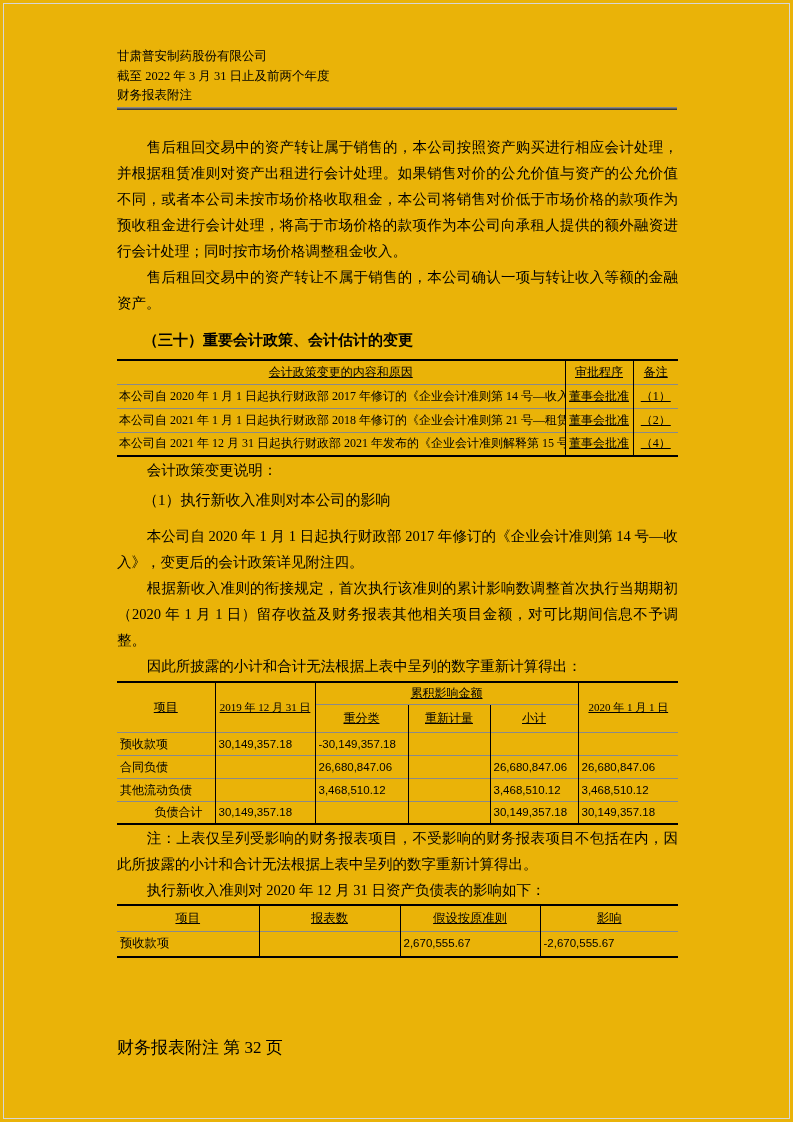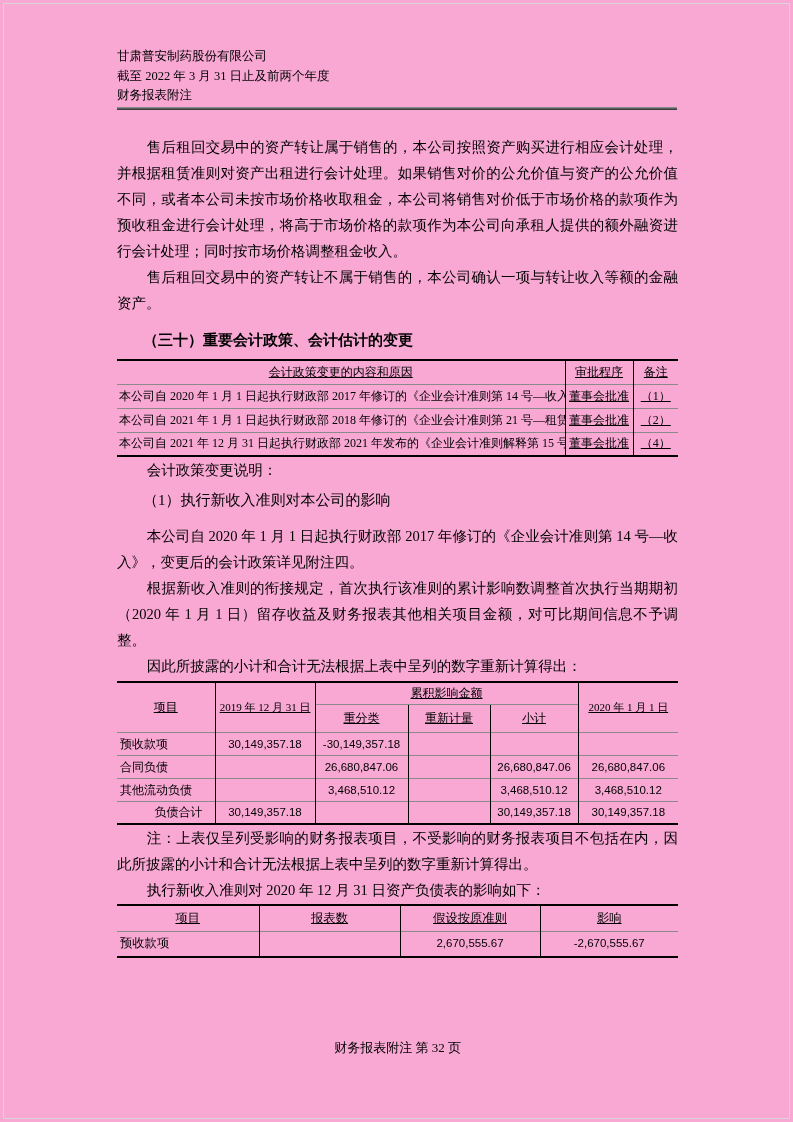--- a/index.html
+++ b/index.html
@@ -1,16 +1,16 @@
 <!DOCTYPE html>
 <html><head>
 <meta charset="utf-8">
 <style>
   html,body{margin:0;padding:0;background:#fff;}
-  .page{position:relative;width:793px;height:1122px;background:#f9a8d4;overflow:hidden;
+  .page{position:relative;width:793px;height:1122px;background:#eab308;overflow:hidden;
         font-family:"Liberation Serif","DejaVu Serif",serif;color:#000;}
   .page-frame{position:absolute;left:3px;top:3px;right:3px;bottom:3px;
         border:1px solid #d6d6d6;pointer-events:none;}
   .doc-header{position:absolute;left:117px;top:47px;width:561px;
         font-size:12.5px;line-height:19.5px;}
   .doc-header div{white-space:nowrap;}
   .header-rule{position:absolute;left:117px;top:107px;width:560px;height:3px;
         background:linear-gradient(to bottom,#9a9a9a,#262626);}
   .body{position:absolute;left:117px;top:134px;width:561px;
         font-size:14.5px;line-height:26px;text-align:justify;}
@@ -30,38 +30,38 @@
   .mt-p7{margin-top:2px;}
 
   table.tbl{width:100%;border-collapse:collapse;table-layout:fixed;
         border-top:2px solid #000;border-bottom:2px solid #000;text-align:left;}
   .tbl th,.tbl td{border-left:1px solid #000;border-top:1px solid #8a8a8a;
         font-weight:normal;padding:0 3px;overflow:hidden;vertical-align:middle;}
   .tbl tr.r0 > *{border-top:none;}
   .tbl .fc{border-left:none;}
   .tbl .ctr{text-align:center;text-decoration:underline;}
   .tbl .num{font-family:"Liberation Sans","DejaVu Sans",sans-serif;
-        font-size:11.5px;text-align:center;}
+        font-size:11.5px;text-align:left;}
 
   .tbl1{margin-top:8px;font-size:12px;line-height:15px;}
   .tbl1 tr{height:24px;}
   .tbl1 td.content{white-space:nowrap;padding:0 2px;}
 
   .tbl2{margin-top:2px;font-size:12px;line-height:14px;}
   .tbl2 thead tr.hr1{height:22px;}
   .tbl2 thead tr.hr2{height:28px;}
   .tbl2 tbody tr{height:23px;}
   .tbl2 th.date{font-size:11px;white-space:nowrap;}
   .tbl2 td.total-label{text-align:right;padding-right:12px;}
 
   .tbl3{margin-top:1px;font-size:12.3px;line-height:15px;}
   .tbl3 tr{height:26px;}
 
   .page-footer{position:absolute;left:117px;top:1038px;width:561px;
-        text-align:center;font-size:13px;line-height:20px;}
+        font-size:17px;line-height:20px;}
 </style>
 </head>
 <body>
 
 <div class="page">
   <div class="page-frame"></div>
 
   <div class="doc-header">
     <div>甘肃普安制药股份有限公司</div>
     <div>截至 2022 年 3 月 31 日止及前两个年度</div>

